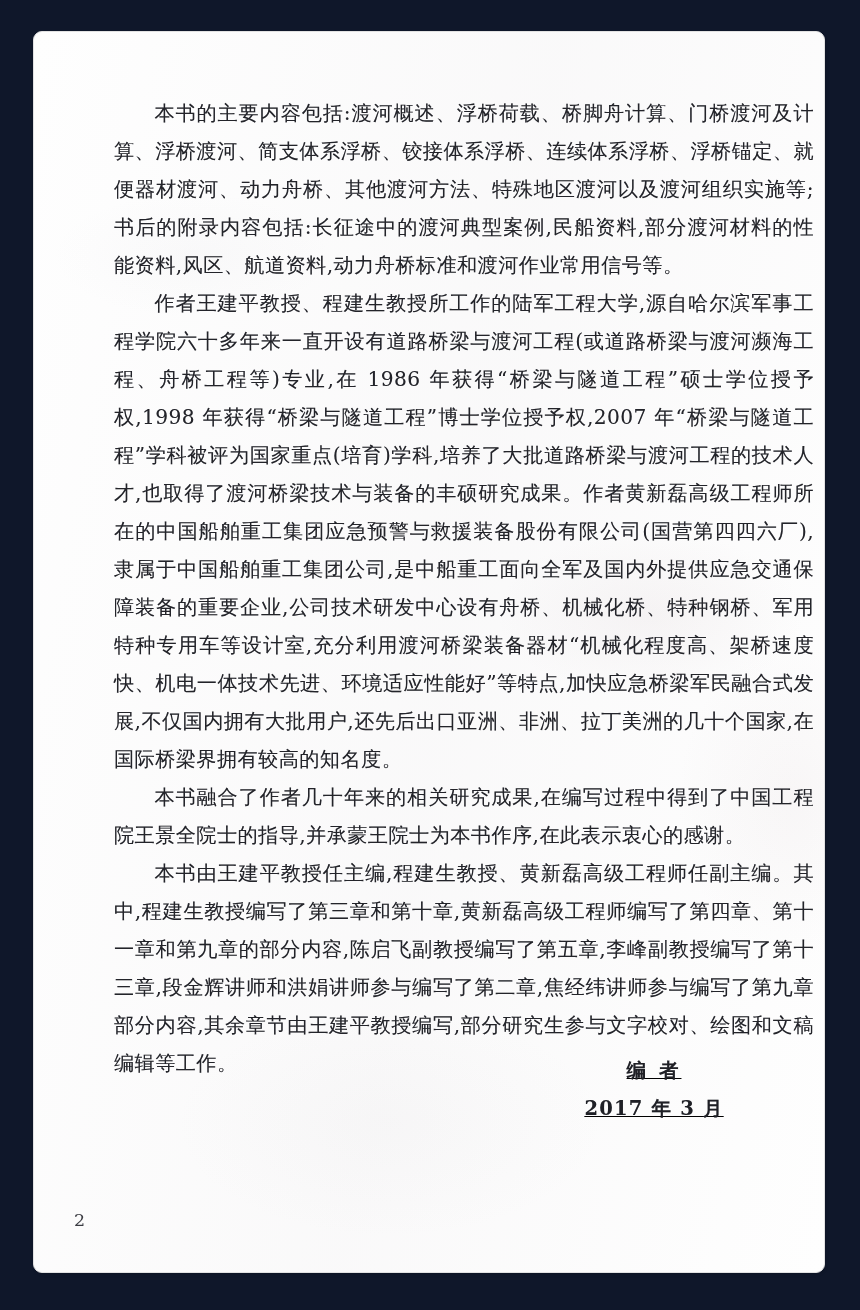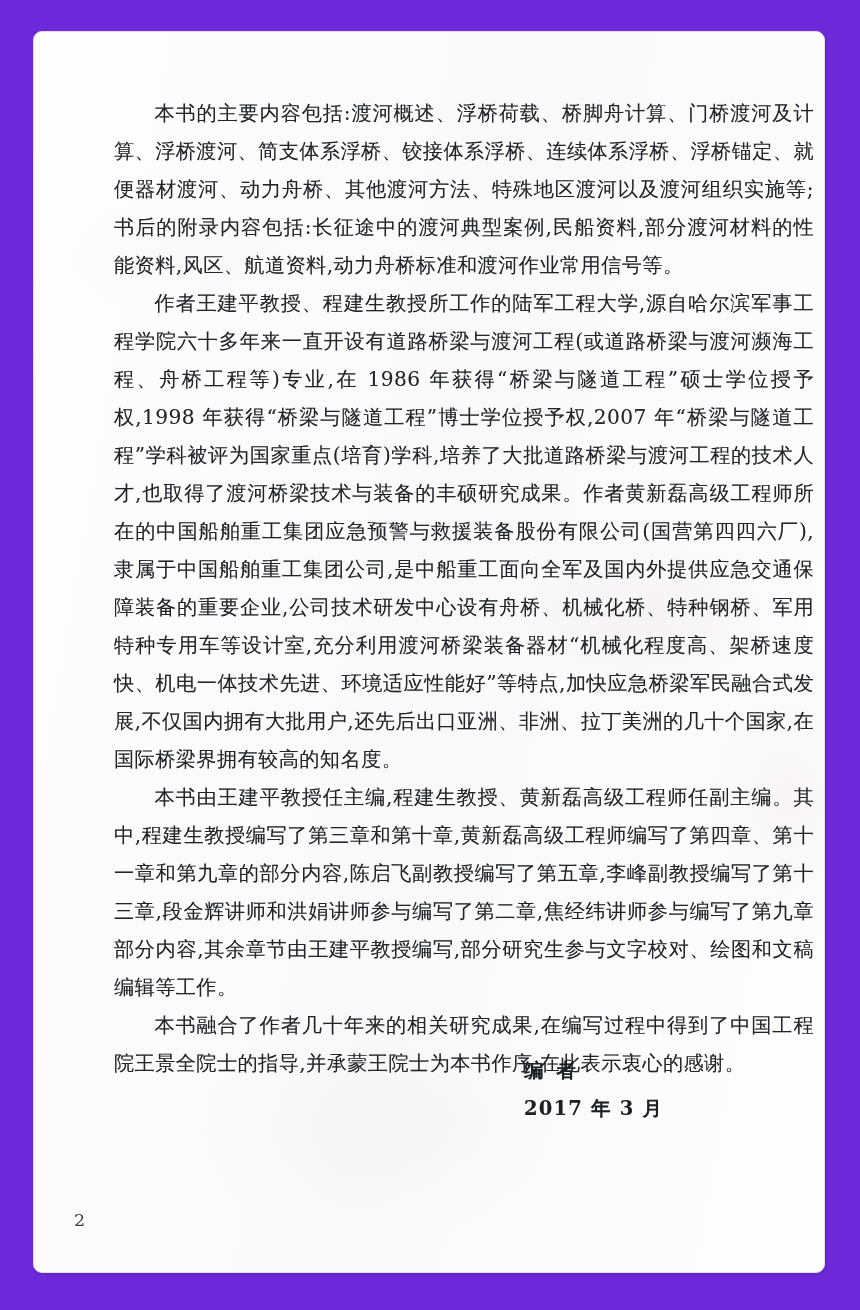--- a/index.html
+++ b/index.html
@@ -13,21 +13,21 @@
     height: 1310px;
     position: relative;
     overflow: hidden;
     font-family: "DejaVu Serif", "Liberation Serif", serif;
   }
 
   
   #scan-viewport {
     position: absolute;
     inset: 0;
-    background: #6d28d9;
+    background: #0f172a;
   }
 
   #page-sheet {
     position: absolute;
     left: 33px;
     top: 31px;
     width: 792px;
     height: 1242px;
     background: #fefefe;
     border: 1px solid #e2e2e2;
@@ -70,21 +70,22 @@
     font-weight: 400;
     text-shadow: 0 0 0.6px rgba(40,40,48,0.30);
   }
 
   
   #signature-block {
     position: absolute;
     right: 40px;
     top: 1020px;
     width: 260px;
-    text-align: left;
+    text-align: center;
+    text-decoration: underline;
   }
   .sig-line {
     font-size: 19.5px;
     line-height: 38px;
     font-weight: 700;
     color: #1f2026;
     letter-spacing: 3px;
     text-shadow: 0 0 0.6px rgba(30,30,38,0.35);
   }
   #signature-date {
@@ -106,22 +107,22 @@
 
 <div id="scan-viewport">
 
   <div id="page-sheet">
 
     <div id="paper-texture"></div>
 
     <div id="text-body">
       <p class="para">本书的主要内容包括:渡河概述、浮桥荷载、桥脚舟计算、门桥渡河及计算、浮桥渡河、简支体系浮桥、铰接体系浮桥、连续体系浮桥、浮桥锚定、就便器材渡河、动力舟桥、其他渡河方法、特殊地区渡河以及渡河组织实施等;书后的附录内容包括:长征途中的渡河典型案例,民船资料,部分渡河材料的性能资料,风区、航道资料,动力舟桥标准和渡河作业常用信号等。</p>
       <p class="para">作者王建平教授、程建生教授所工作的陆军工程大学,源自哈尔滨军事工程学院六十多年来一直开设有道路桥梁与渡河工程(或道路桥梁与渡河濒海工程、舟桥工程等)专业,在 1986 年获得“桥梁与隧道工程”硕士学位授予权,1998 年获得“桥梁与隧道工程”博士学位授予权,2007 年“桥梁与隧道工程”学科被评为国家重点(培育)学科,培养了大批道路桥梁与渡河工程的技术人才,也取得了渡河桥梁技术与装备的丰硕研究成果。作者黄新磊高级工程师所在的中国船舶重工集团应急预警与救援装备股份有限公司(国营第四四六厂),隶属于中国船舶重工集团公司,是中船重工面向全军及国内外提供应急交通保障装备的重要企业,公司技术研发中心设有舟桥、机械化桥、特种钢桥、军用特种专用车等设计室,充分利用渡河桥梁装备器材“机械化程度高、架桥速度快、机电一体技术先进、环境适应性能好”等特点,加快应急桥梁军民融合式发展,不仅国内拥有大批用户,还先后出口亚洲、非洲、拉丁美洲的几十个国家,在国际桥梁界拥有较高的知名度。</p>
+      <p class="para">本书融合了作者几十年来的相关研究成果,在编写过程中得到了中国工程院王景全院士的指导,并承蒙王院士为本书作序,在此表示衷心的感谢。</p>
       <p class="para">本书由王建平教授任主编,程建生教授、黄新磊高级工程师任副主编。其中,程建生教授编写了第三章和第十章,黄新磊高级工程师编写了第四章、第十一章和第九章的部分内容,陈启飞副教授编写了第五章,李峰副教授编写了第十三章,段金辉讲师和洪娟讲师参与编写了第二章,焦经纬讲师参与编写了第九章部分内容,其余章节由王建平教授编写,部分研究生参与文字校对、绘图和文稿编辑等工作。</p>
-      <p class="para">本书融合了作者几十年来的相关研究成果,在编写过程中得到了中国工程院王景全院士的指导,并承蒙王院士为本书作序,在此表示衷心的感谢。</p>
     </div>
 
     <div id="signature-block">
       <div class="sig-line" id="signature-author">编  者</div>
       <div class="sig-line" id="signature-date">2017 年 3 月</div>
     </div>
 
     <div id="page-folio">2</div>
 
   </div>

